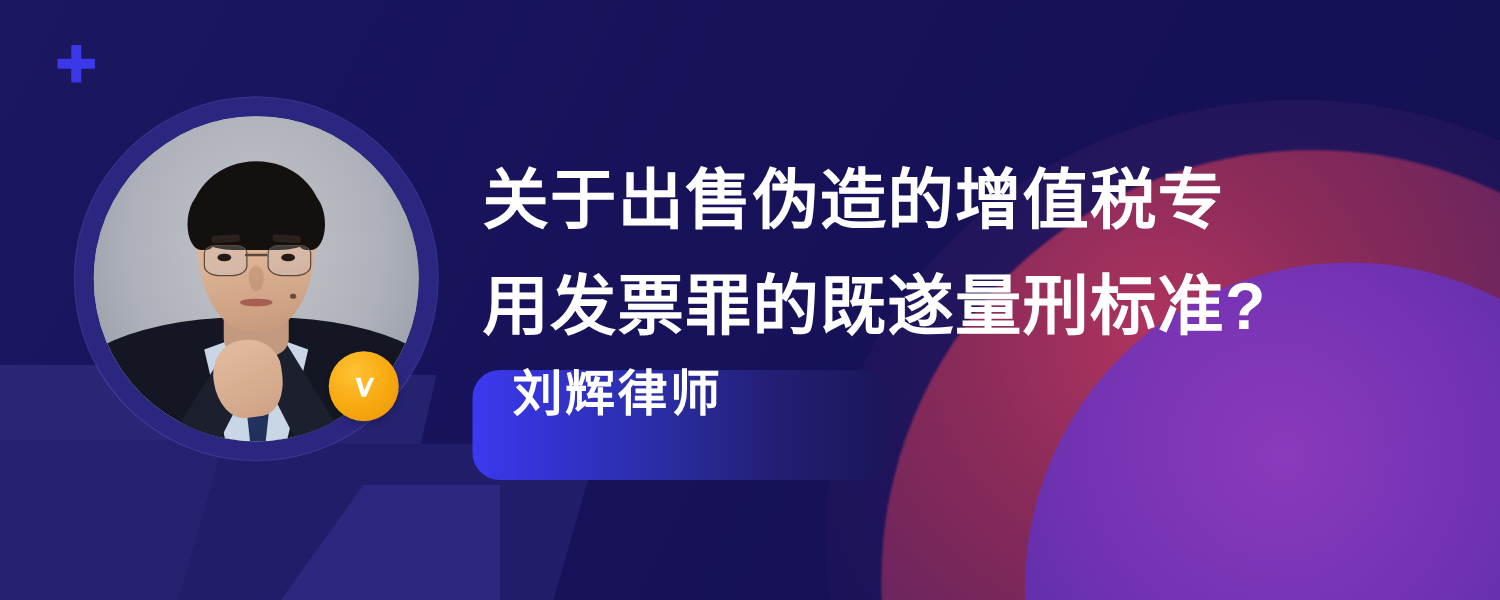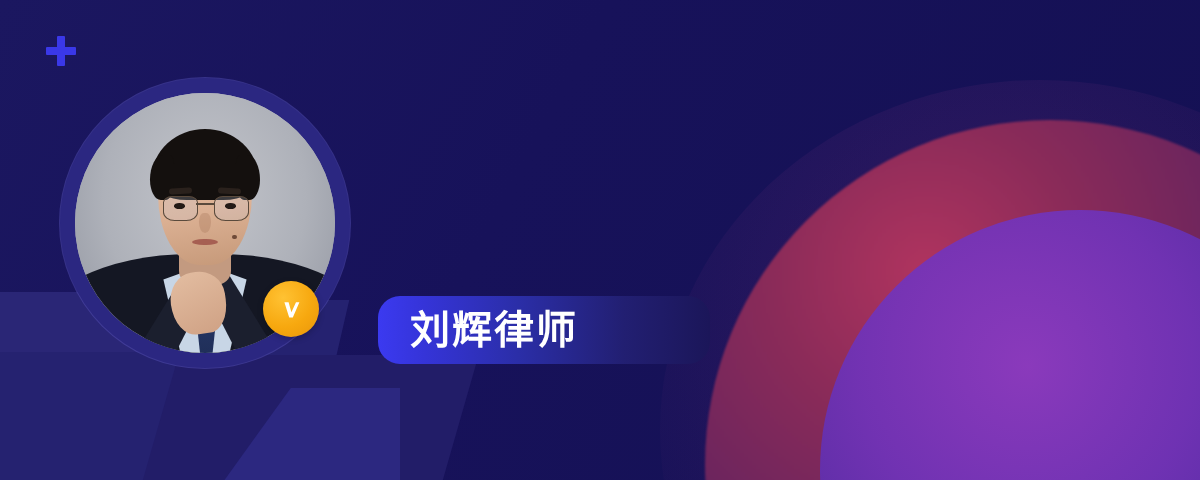--- a/index.html
+++ b/index.html
@@ -288,25 +288,24 @@
     letter-spacing: 1px;
     white-space: nowrap;
   }
   .headline .line { display: block; }
 
   .name-badge {
     position: absolute;
     left: 378px;
     top: 296px;
     width: 332px;
-    height: 68px;
+    height: 88px;
     border-radius: 22px;
     background: linear-gradient(90deg, #3b3af0 0%, #3534d8 14%, #2b2ea8 42%, #221f72 74%, #1b1659 100%);
     display: flex;
-    align-items: center;
   }
   .name-badge-text {
     margin-left: 32px;
     color: #ffffff;
     font-size: 40px;
     font-weight: 700;
     letter-spacing: 2px;
     line-height: 1;
   }
 </style>
@@ -352,18 +351,22 @@
       <div class="p-mole"></div>
       <div class="p-hand"></div>
     </div>
     <div class="verified-badge">
       <svg width="30" height="30" viewBox="0 0 30 30" aria-hidden="true">
         <path d="M8.4 8.2 L12.6 8.2 L15.4 18.2 L20.0 8.2 L23.4 8.2 L16.8 23.4 L13.2 23.4 Z" fill="#ffffff"></path>
       </svg>
     </div>
   </div>
 
+  <div class="headline">
+    <span class="line">关于出售伪造的增值税专</span>
+    <span class="line">用发票罪的既遂量刑标准?</span>
+  </div>
 
   <div class="name-badge">
     <span class="name-badge-text">刘辉律师</span>
   </div>
 
 </div>
 
 </body></html>

